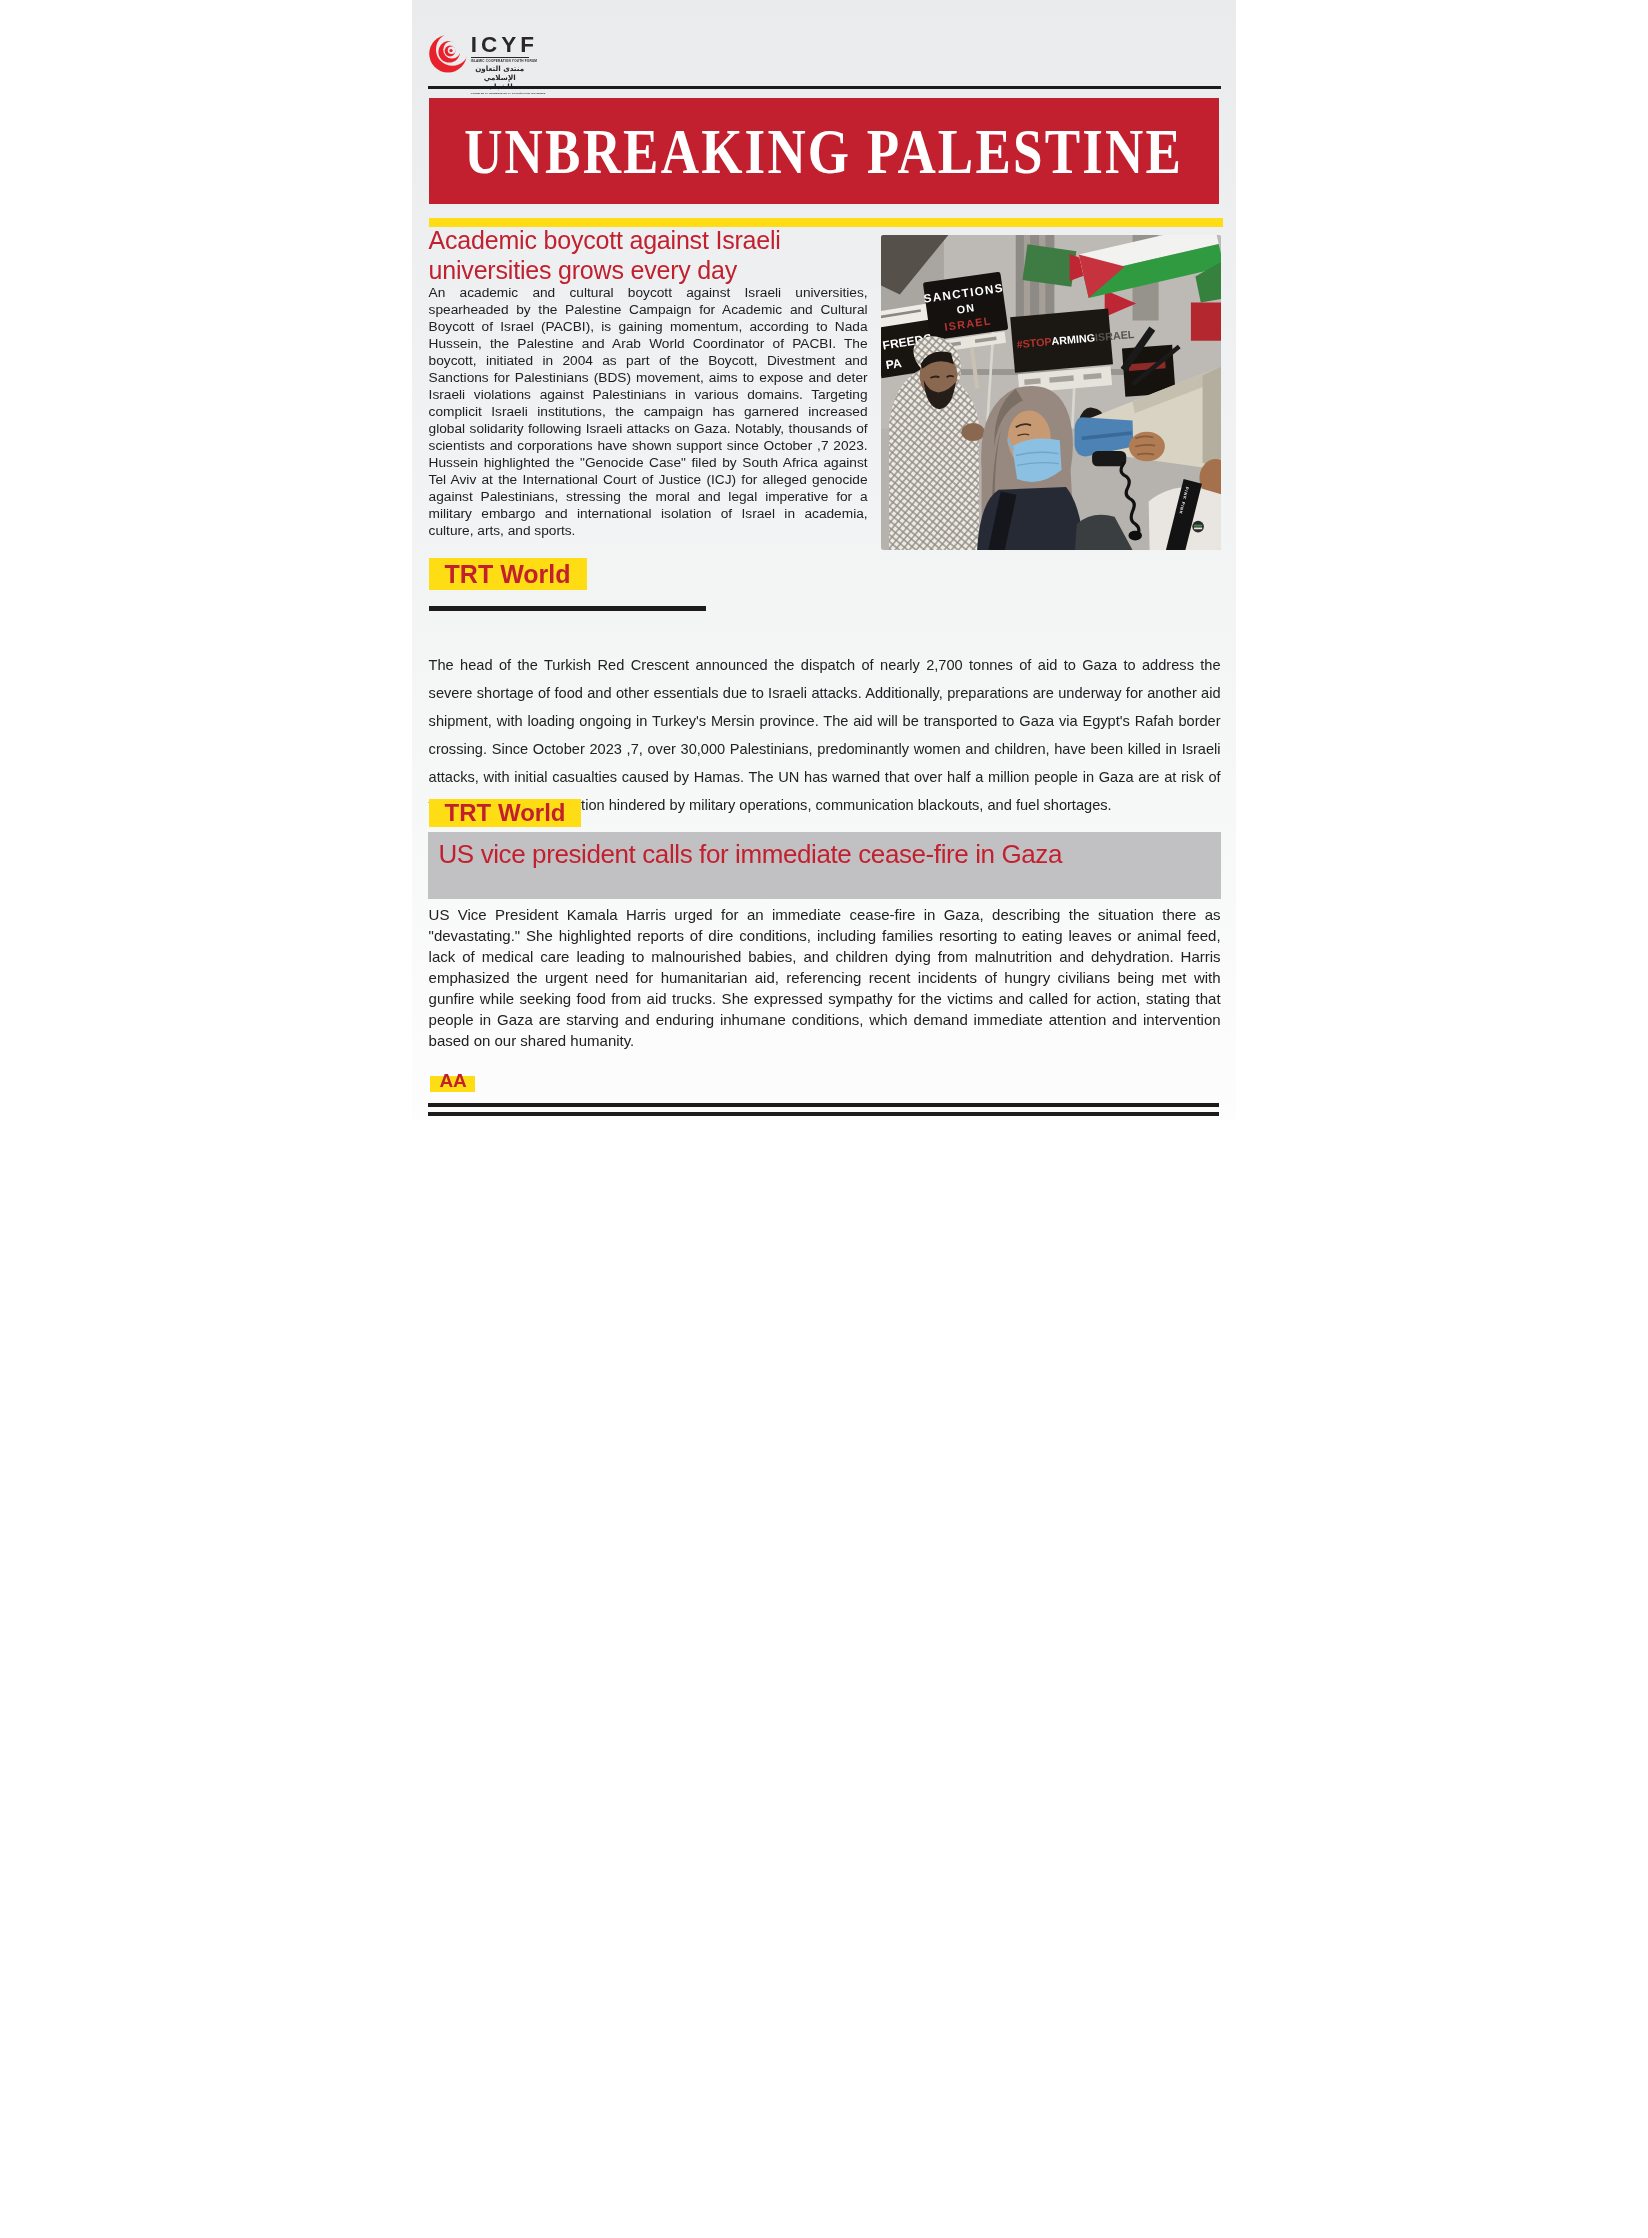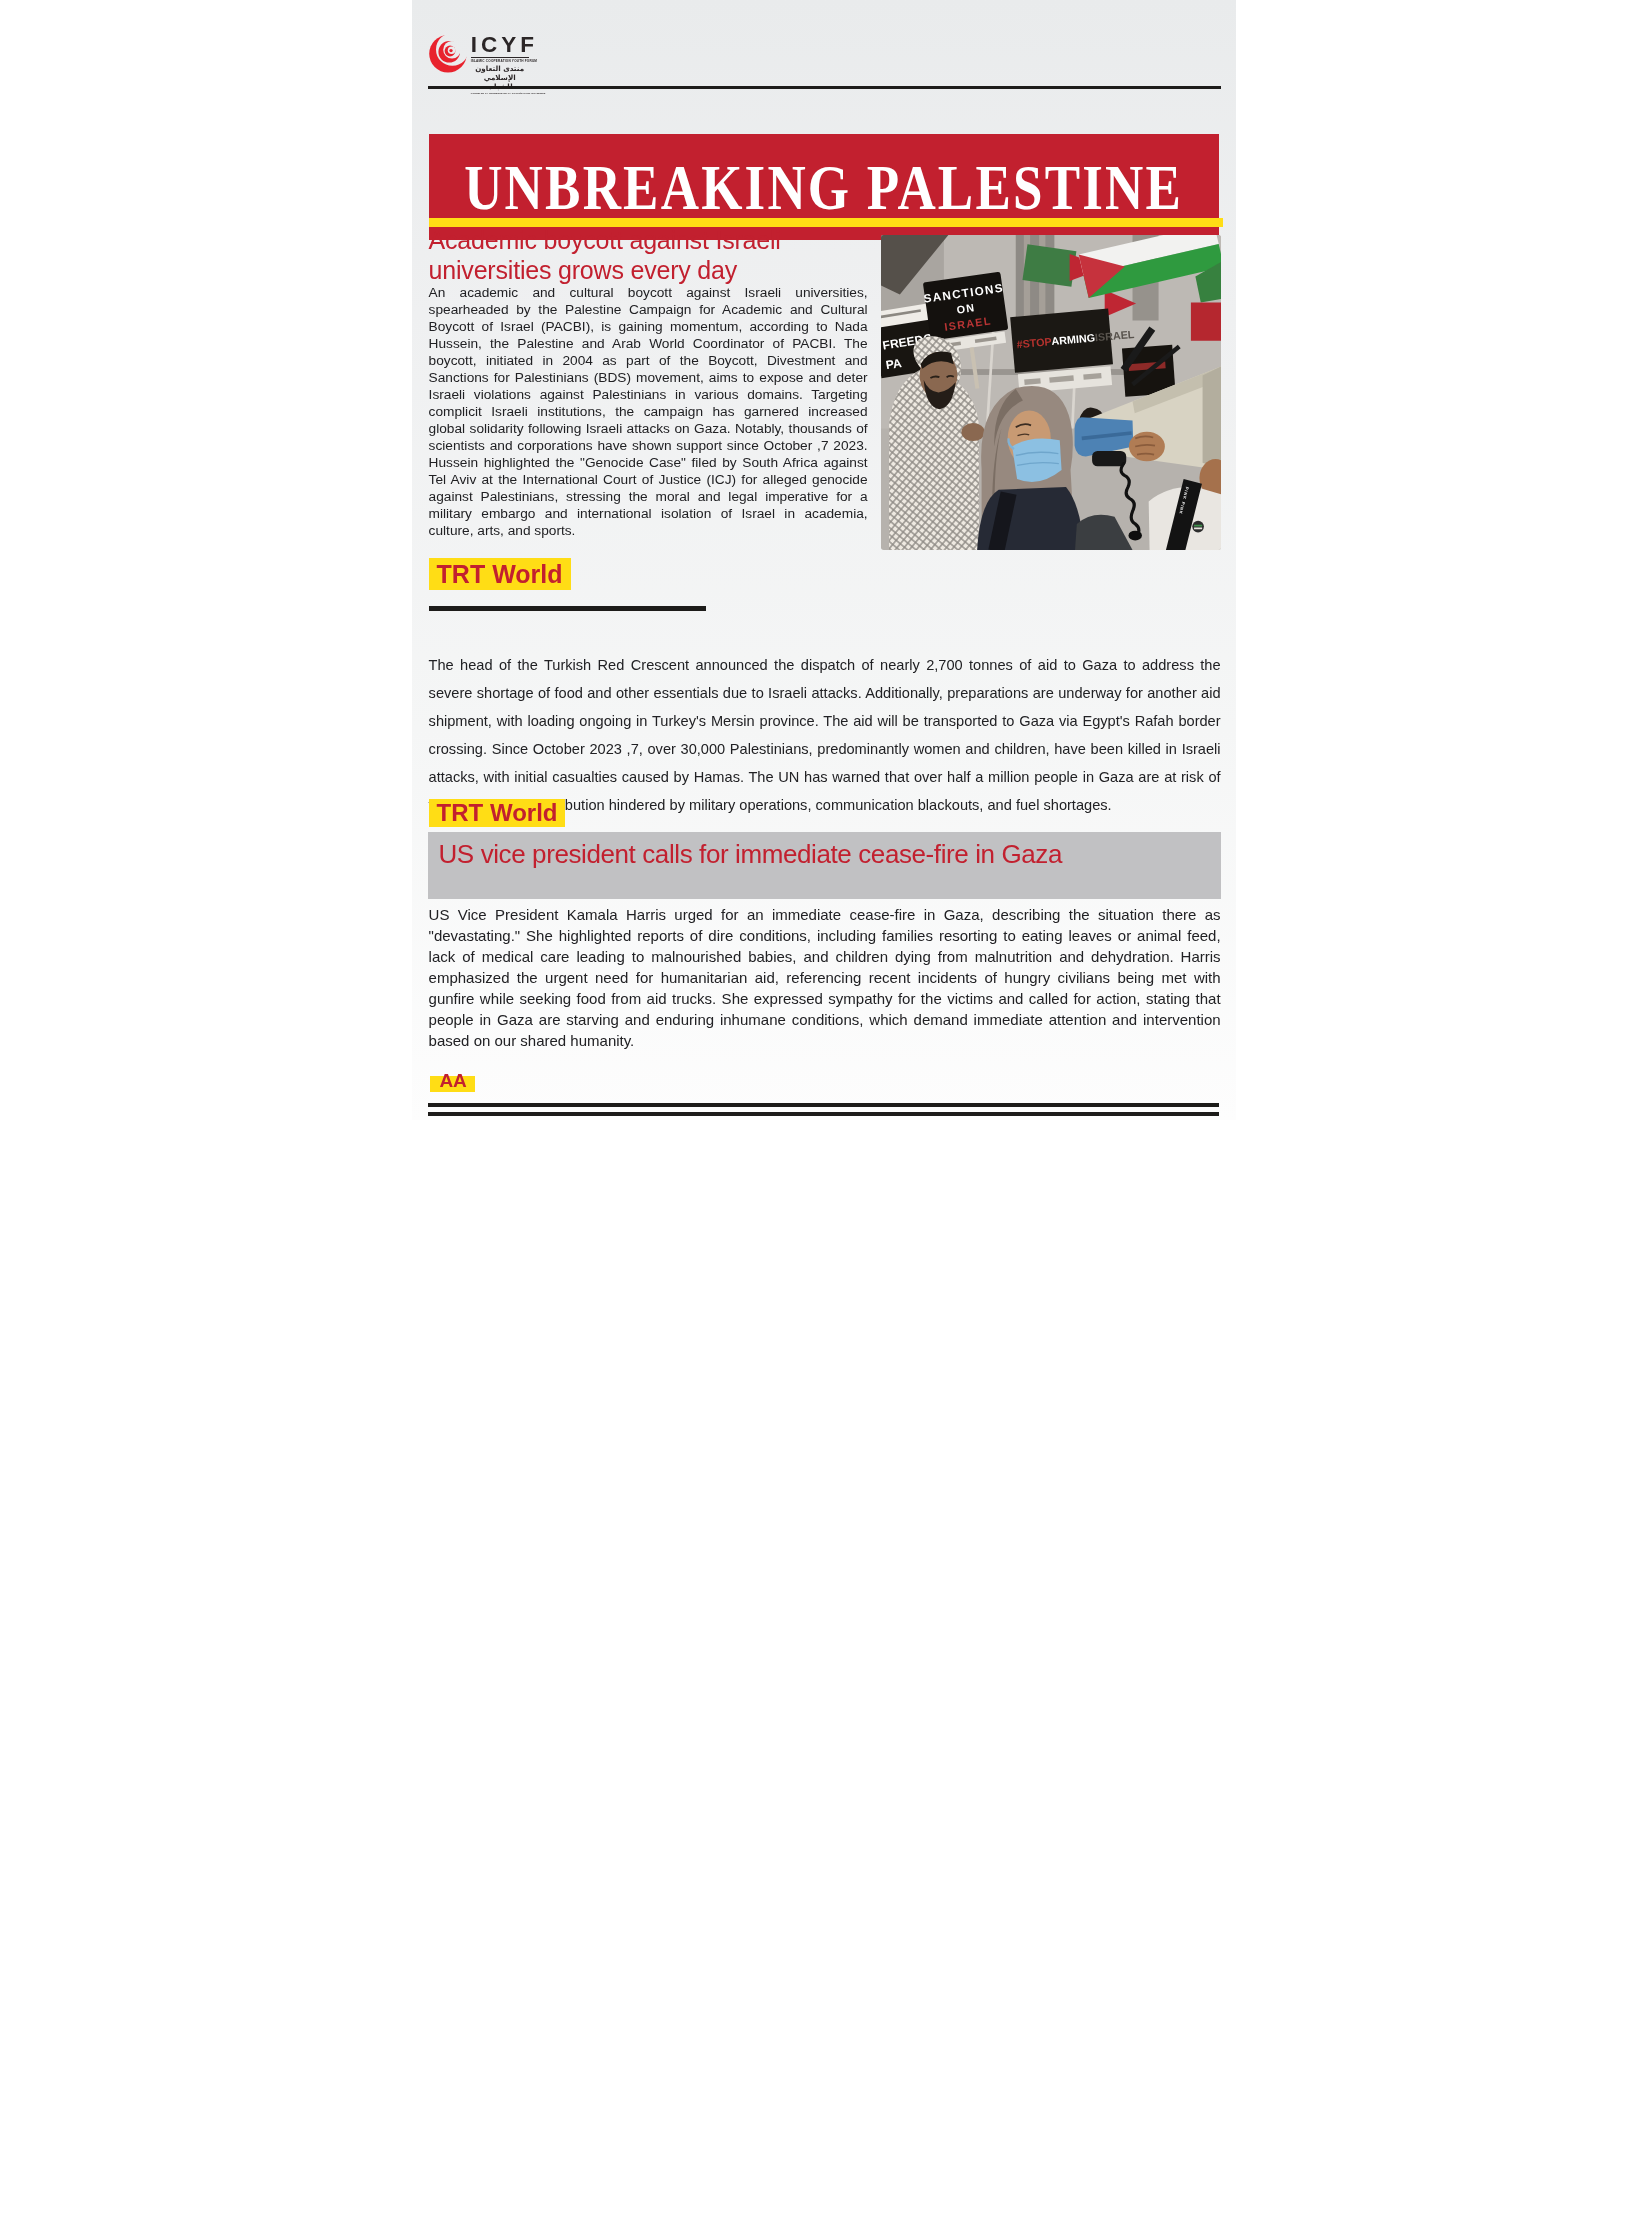--- a/index.html
+++ b/index.html
@@ -16,37 +16,37 @@
   .logo-text { position:absolute; left:43px; top:2.7px; width:72px; }
   .logo-acronym { font-size:22.5px; font-weight:bold; color:#2b2627; letter-spacing:4px; line-height:20.7px; }
   .logo-rule { width:58px; height:1.3px; background:#2b2627; margin-top:1.3px; }
   .logo-caption { font-size:3.1px; font-weight:bold; color:#2b2627; letter-spacing:0.2px; white-space:nowrap; margin-top:1.3px; }
   .logo-arabic { font-family:"DejaVu Sans", sans-serif; font-size:7.2px; font-weight:bold; color:#2b2627; margin-top:0.4px; width:58px; text-align:center; direction:rtl; }
   .logo-french { font-size:2.4px; font-weight:bold; color:#2b2627; letter-spacing:0.1px; white-space:nowrap; margin-top:0.9px; }
 
   .rule { background:#1d1c1a; }
 
   .banner { left:16.6px; top:98px; width:790px; height:106px; background:#c2202f;
-            display:flex; align-items:center; justify-content:center;margin-top:36px; }
+            display:flex; align-items:center; justify-content:center; }
   .banner-title { font-family:"Liberation Serif", serif; font-weight:bold; color:#ffffff;
                   font-size:53px; letter-spacing:2.2px; white-space:nowrap; transform:scaleY(1.2); }
 
   .yellow-bar { left:16.6px; top:218px; width:794px; height:8.5px; background:#ffdd15; }
 
   .h-red { color:#c2202f; font-weight:normal; letter-spacing:-0.2px; }
   .article1-title { left:16.6px; top:225px; width:450px; font-size:25px; line-height:30px; }
   .article1-body  { left:16.6px; top:284px; width:439px; font-size:13.7px; line-height:17px;
                     text-align:justify; color:#212124; }
   .body-text { text-align:justify; color:#212124; }
 
   .photo { left:469px; top:235px; width:340px; height:315px; border-radius:2.7px; overflow:hidden; }
   .photo svg { display:block; width:100%; height:100%; }
 
   .badge { background:#ffdd15; color:#c2202f; font-weight:bold; white-space:nowrap;
-           display:flex; align-items:center; padding:0 8px; }
+           display:flex; align-items:center; padding:0 16px; }
   .badge1 { left:16.6px; top:558px; height:32px; font-size:25px; }
   .badge2 { left:16.6px; top:799px; height:28px; font-size:24px; }
 
   .divider { left:16.6px; top:606px; width:277px; height:5px; background:#1d1c1a; }
 
   .article2-title { left:16.6px; top:614px; width:792px; font-size:26px; letter-spacing:-0.4px; white-space:nowrap; }
   .article2-body  { left:16.6px; top:651px; width:792px; font-size:14.6px; line-height:28px; }
 
   .gray-band { left:15.7px; top:832px; width:793px; height:67px; background:#c1c1c3; }
   .article3-title { position:absolute; left:10.8px; top:7.2px; font-size:26px; letter-spacing:-0.4px; white-space:nowrap; }

